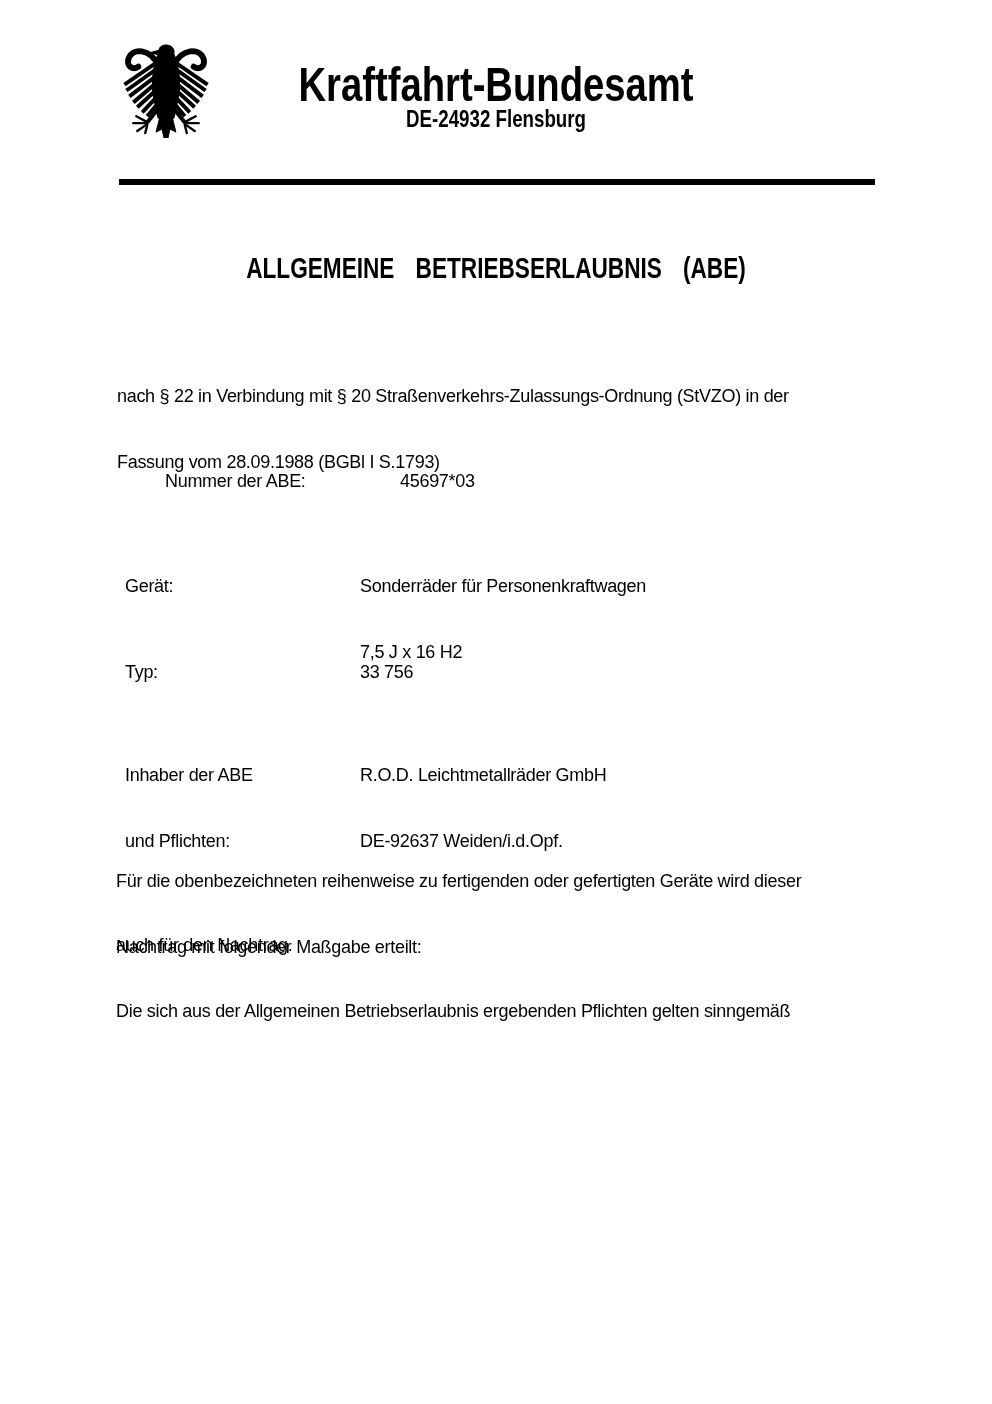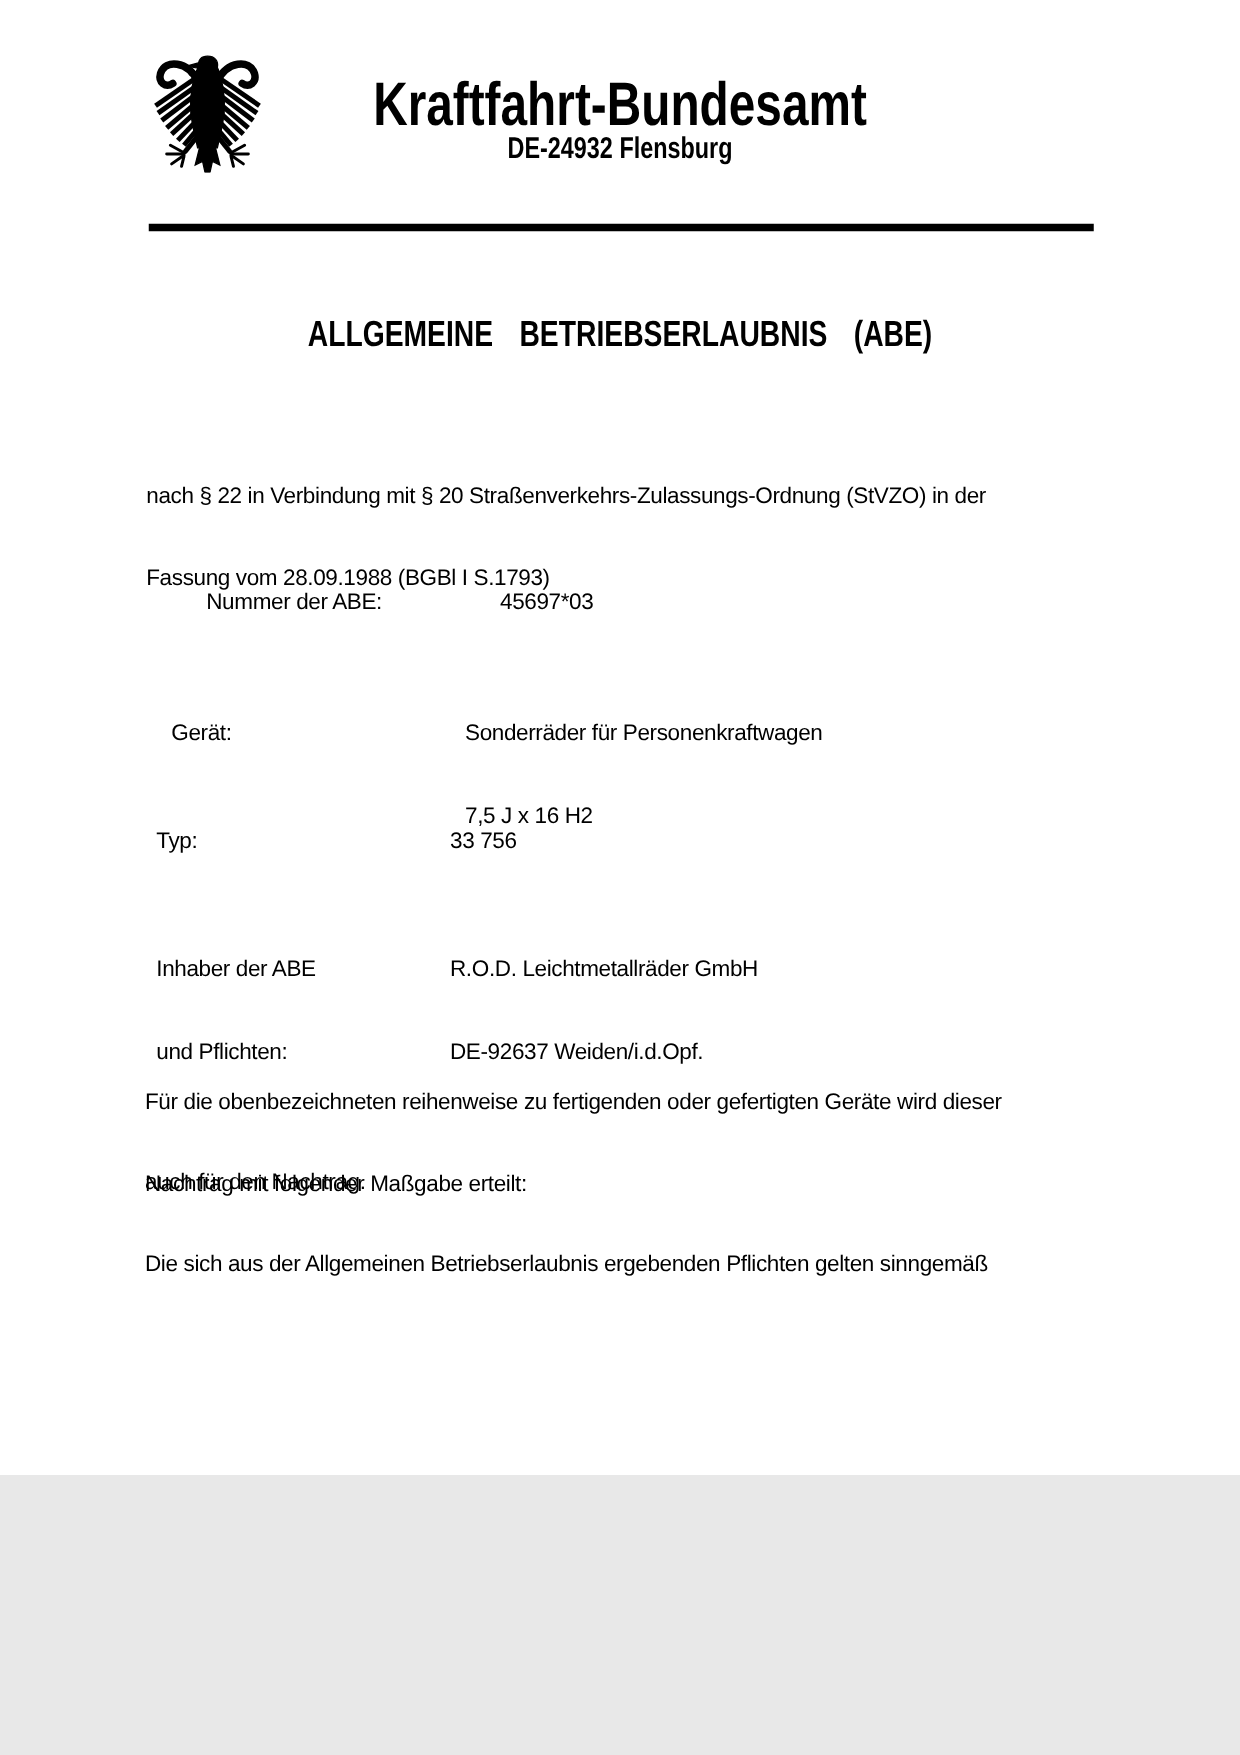--- a/index.html
+++ b/index.html
@@ -3,21 +3,21 @@
 <meta charset="utf-8">
 <style>
   html, body {
     margin: 0;
     padding: 0;
     background: #e8e8e8;
   }
   .page {
     position: relative;
     width: 992px;
-    height: 1180px;
+    height: 1404px;
     background: #ffffff;
     font-family: "Liberation Sans", "DejaVu Sans", sans-serif;
     color: #000000;
     overflow: hidden;
     margin: 0 auto;
   }
   .abs { position: absolute; }
 
   .eagle-logo {
     left: 120px;
@@ -79,21 +79,21 @@
   }
 
   .intro-block   { left: 117px; top: 341px; }
   .para-1        { left: 116px; top: 826px; }
   .para-2        { left: 116px; top: 890px; }
   .para-3        { left: 116px; top: 955px; }
 
   .row-label { left: 125px; }
   .row-value { left: 360px; }
   .row-1 { top: 426px; margin-left: 40px; }
-  .row-2 { top: 531px; margin-left: 12px; }
+  .row-2 { top: 531px; }
   .row-3 { top: 617px; }
   .row-4 { top: 720px; }
 </style>
 </head>
 <body>
 
 <div class="page">
 
   <svg class="abs eagle-logo" viewBox="0 0 92 96" aria-hidden="true">
     <g fill="#000" stroke="#000">

